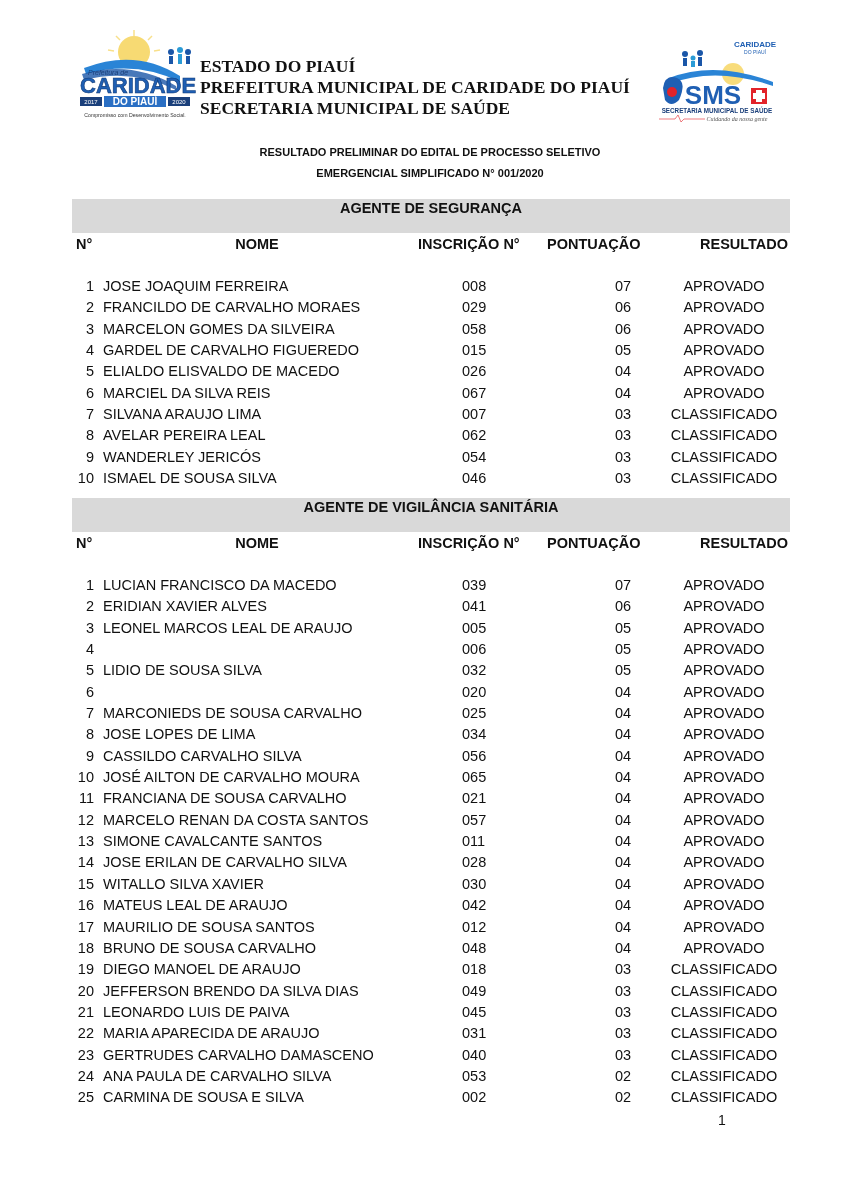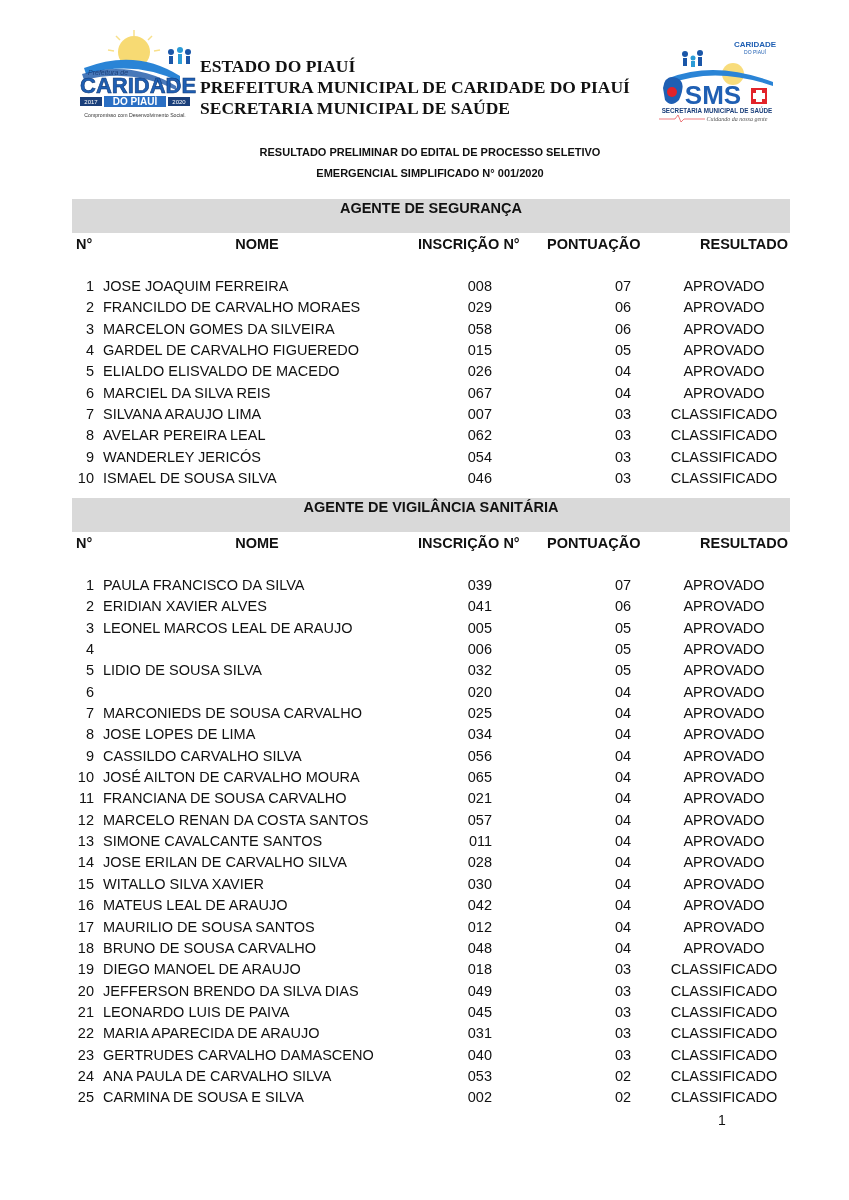--- a/index.html
+++ b/index.html
@@ -17,21 +17,21 @@
 
   .section { position: absolute; left: 72px; width: 718px; }
   .section-band { height: 34px; background: #d9d9d9; text-align: center; font-weight: bold;
     font-size: 14.5px; line-height: 19px; }
   .col-head { position: relative; height: 22px; font-weight: bold; font-size: 14.5px; line-height: 22px; }
   .col-head span, .row span { position: absolute; top: 0; white-space: nowrap; }
 
   .row { position: relative; height: 21.35px; font-size: 14.5px; line-height: 21px; }
   .c-num { left: 0; width: 22px; text-align: right; }
   .c-name { left: 31px; }
-  .c-insc { left: 390px; width: 30px; text-align: right; }
+  .c-insc { left: 390px; width: 30px; text-align: left; }
   .c-pont { left: 536px; width: 30px; text-align: center; }
   .c-res { left: 592px; width: 120px; text-align: center; }
 
   .h-num { left: 4px; }
   .h-name { left: 140px; width: 90px; text-align: center; }
   .h-insc { left: 346px; }
   .h-pont { left: 475px; }
   .h-res { left: 580px; margin-left: 48px; }
 
   .spacer { height: 21px; }
@@ -196,21 +196,21 @@
     <span class="h-num">N°</span>
     <span class="h-name">NOME</span>
     <span class="h-insc">INSCRIÇÃO N°</span>
     <span class="h-pont">PONTUAÇÃO</span>
     <span class="h-res">RESULTADO</span>
   </div>
   <div class="spacer"></div>
   <div class="rows">
       <div class="row">
         <span class="c-num">1</span>
-        <span class="c-name">PAULA FRANCISCO DA SILVA</span>
+        <span class="c-name">LUCIAN FRANCISCO DA MACEDO</span>
         <span class="c-insc">039</span>
         <span class="c-pont">07</span>
         <span class="c-res">APROVADO</span>
       </div>
       <div class="row">
         <span class="c-num">2</span>
         <span class="c-name">ERIDIAN XAVIER ALVES</span>
         <span class="c-insc">041</span>
         <span class="c-pont">06</span>
         <span class="c-res">APROVADO</span>

